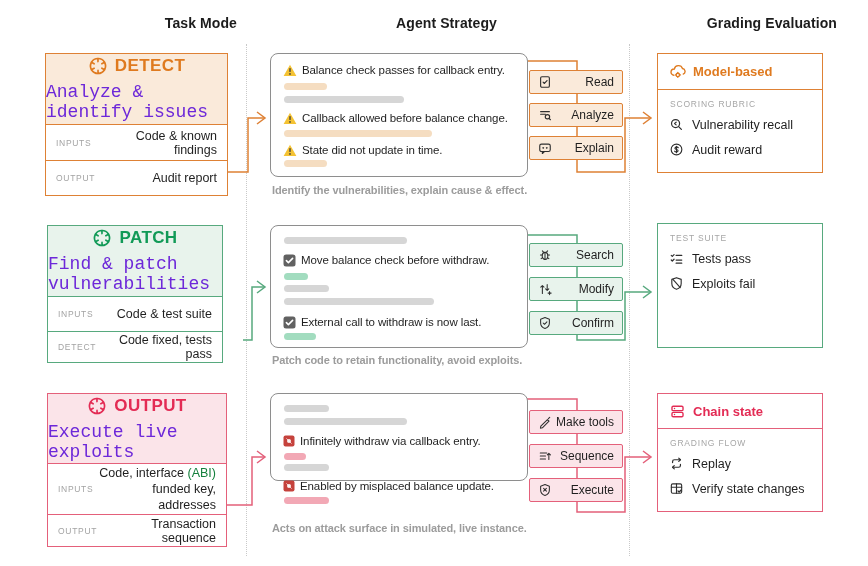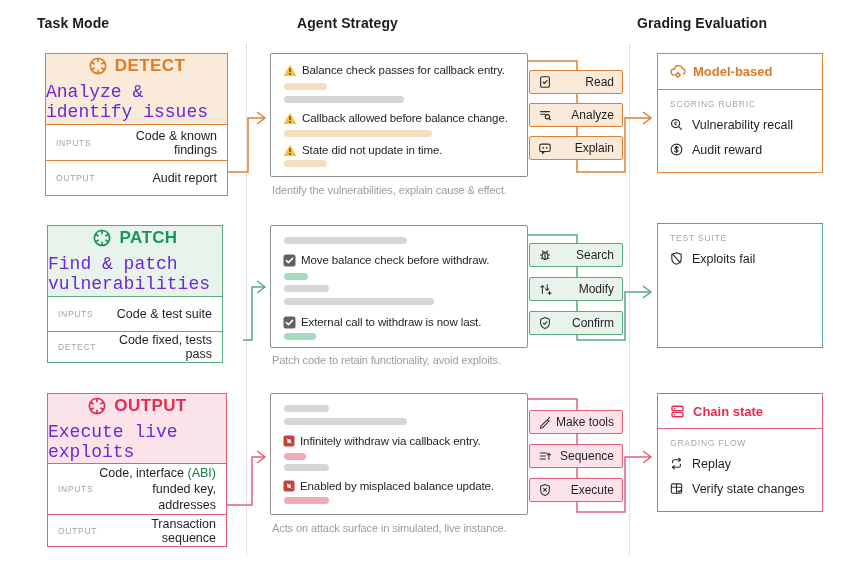--- a/index.html
+++ b/index.html
@@ -1,20 +1,20 @@
 <!DOCTYPE html>
 <html><head>
 <meta charset="utf-8">
 <style>
   * { box-sizing: border-box; margin: 0; padding: 0; }
   html,body { width: 868px; height: 566px; background: #ffffff; overflow: hidden;
     font-family: "Liberation Sans", sans-serif; }
   .canvas { position: relative; width: 868px; height: 566px; background: #fff; }
 
-  .col-header { position: absolute; top: 15px; width: 200px; text-align: left;
+  .col-header { position: absolute; top: 15px; width: 200px; text-align: right;
     font-size: 14px; font-weight: 600; color: #1c1c1c; letter-spacing: .1px; }
   .vsep { position: absolute; top: 44px; height: 512px; width: 0;
     border-left: 1px dotted #c9c9c9; }
 
   .row { position: absolute; inset: 0; }
 
   
   .mode-card { position: absolute; border: 1.5px solid var(--accent); background: #fff; }
   .mode-head { background: var(--tint); border-bottom: 1.5px solid var(--accent);
     display: flex; flex-direction: column; align-items: center; justify-content: center; gap: 6px; }
@@ -22,27 +22,27 @@
   .mode-title { font-size: 17px; font-weight: bold; letter-spacing: .4px; }
   .mode-sub { font-size: 18px; color: #6d28d9; font-family: Liberation Mono, monospace; }
   .mode-row { display: flex; align-items: center; padding: 0 10px; background: #fff; }
   .mode-row.bt { border-top: 1.5px solid var(--accent); }
   .mode-label { font-size: 8.5px; letter-spacing: .7px; color: #a3a3a3; }
   .mode-value { margin-left: auto; font-size: 12.5px; color: #1f1f1f; text-align: right; }
   .vline { display: block; line-height: 16px; }
   .muted { color: #15803d; }
 
   
-  .sbox { position: absolute; background: #fff; border: 1.5px solid #8e8e8e; border-radius: 2px; }
+  .sbox { position: absolute; background: #fff; border: 1.5px solid #8e8e8e; border-radius: 8px; }
   .sitem { position: absolute; display: flex; align-items: center; gap: 5px; height: 16px;
     font-size: 11.5px; letter-spacing: -.1px; color: #1f1f1f; white-space: nowrap; }
   .bar { position: absolute; height: 7px; border-radius: 3.5px; }
   .bar.gray { background: #d6d6d6; }
   .bar.tintbar { background: var(--bar); }
-  .caption { position: absolute; font-size: 11px; color: #9c9c9c; white-space: nowrap; letter-spacing: -.1px; }
+  .caption { position: absolute; font-size: 11px; color: #9c9c9c; white-space: nowrap; letter-spacing: -.1px; font-weight: bold; }
 
   
   .abtn { position: absolute; width: 94px; height: 24px; border: 1.5px solid var(--accent);
     background: var(--tint); border-radius: 2px; display: flex; align-items: center;
     justify-content: space-between; padding: 0 8px; font-size: 12px; color: #1f1f1f; }
   .bicon { display: flex; align-items: center; }
 
   
   .gcard { position: absolute; width: 166px; background: #fff; border: 1.5px solid var(--accent); }
   .gtitle { display: flex; align-items: center; gap: 7px; height: 36px; padding: 0 11px;
@@ -304,20 +304,30 @@
             <path d="M5.9 8 L7.4 9.5 L10.2 6.6"></path>
           </svg>
         </span>
       <span>Confirm</span>
     </div>
 
     <div class="gcard" style="left:657px;top:223px;height:125px">
       <div class="gsection">TEST SUITE</div>
       <div class="gitem">
         <span class="gicon">
+            <svg width="15" height="15" viewBox="0 0 16 16" fill="none" stroke="#2f2f2f" stroke-width="1.3" stroke-linecap="round" stroke-linejoin="round">
+              <path d="M2.4 4.6 L3.5 5.7 L5.4 3.8"></path>
+              <path d="M2.4 9.6 L3.5 10.7 L5.4 8.8"></path>
+              <path d="M7.6 4.7 H13.6 M7.6 9.7 H13.6 M7.6 13 H13.6"></path>
+            </svg>
+          </span>
+        <span>Tests pass</span>
+      </div>
+      <div class="gitem">
+        <span class="gicon">
             <svg width="15" height="15" viewBox="0 0 16 16" fill="none" stroke="#2f2f2f" stroke-width="1.2" stroke-linecap="round" stroke-linejoin="round">
               <path d="M8 1.8 L13 3.6 V8 C13 11.4 10.8 13.3 8 14.2 C5.2 13.3 3 11.4 3 8 V3.6 Z"></path>
               <path d="M4.2 3.6 L12 12.4"></path>
             </svg>
           </span>
         <span>Exploits fail</span>
       </div>
     </div>
   </div>
 
@@ -356,21 +366,21 @@
           <span class="vline"><span>Code, interface</span> <span class="muted">(ABI)</span></span>
           <span class="vline">funded key, addresses</span>
         </span>
       </div>
       <div class="mode-row bt" style="height:32px">
         <span class="mode-label">OUTPUT</span>
         <span class="mode-value">Transaction sequence</span>
       </div>
     </div>
 
-    <div class="sbox" style="left:270px;top:393px;width:258px;height:122px">
+    <div class="sbox" style="left:270px;top:393px;width:258px;height:88px">
       <div class="bar gray" style="left:13px;top:11px;width:45px"></div>
       <div class="bar gray" style="left:13px;top:24px;width:123px"></div>
       <div class="sitem" style="left:12px;top:39px">
         <span>
             <svg width="12" height="12" viewBox="0 0 12 12">
               <rect x=".5" y=".5" width="11" height="11" rx="2" fill="#c5423c"></rect>
               <circle cx="6" cy="6" r="2" fill="#fff" opacity=".92"></circle>
               <path d="M3.4 3.4 L8.6 8.6" stroke="#fff" stroke-width="1" opacity=".7"></path>
             </svg>
           </span>

